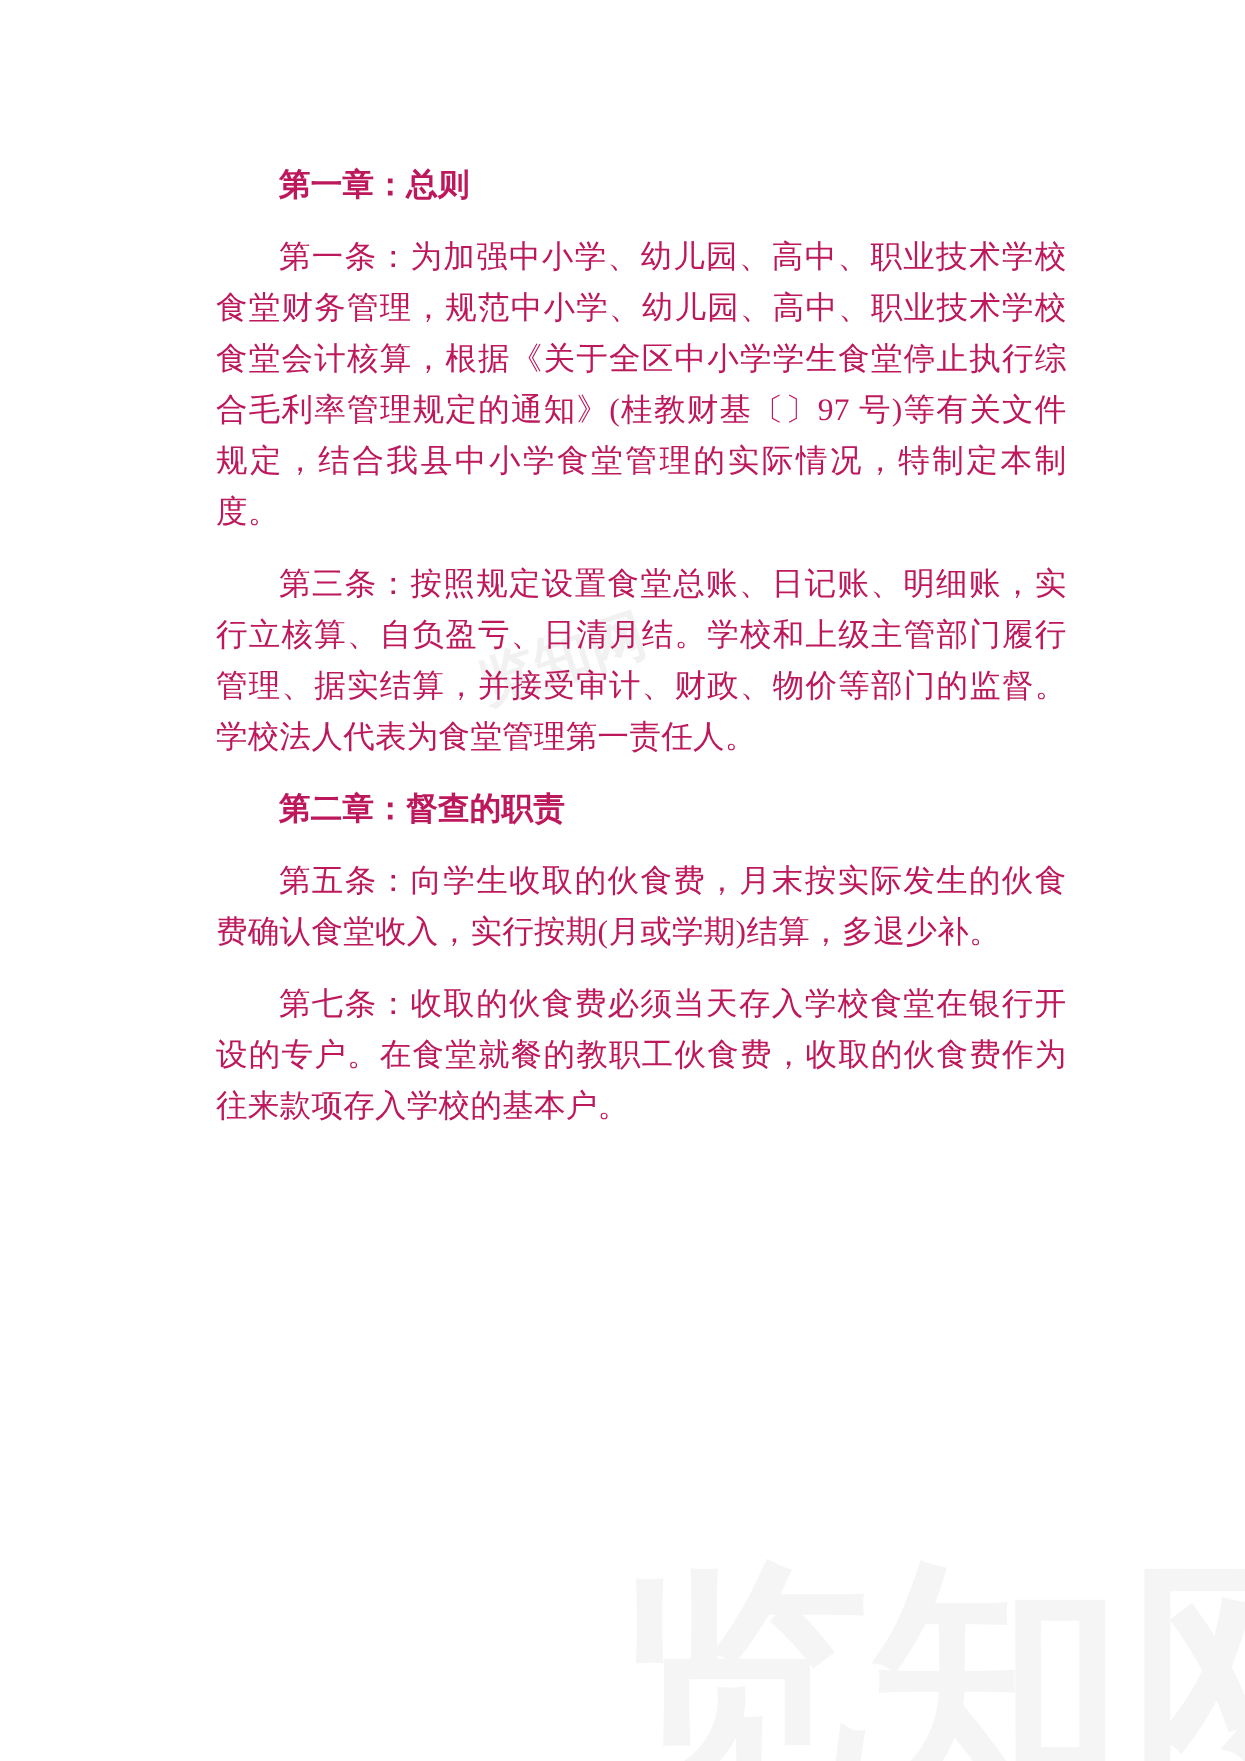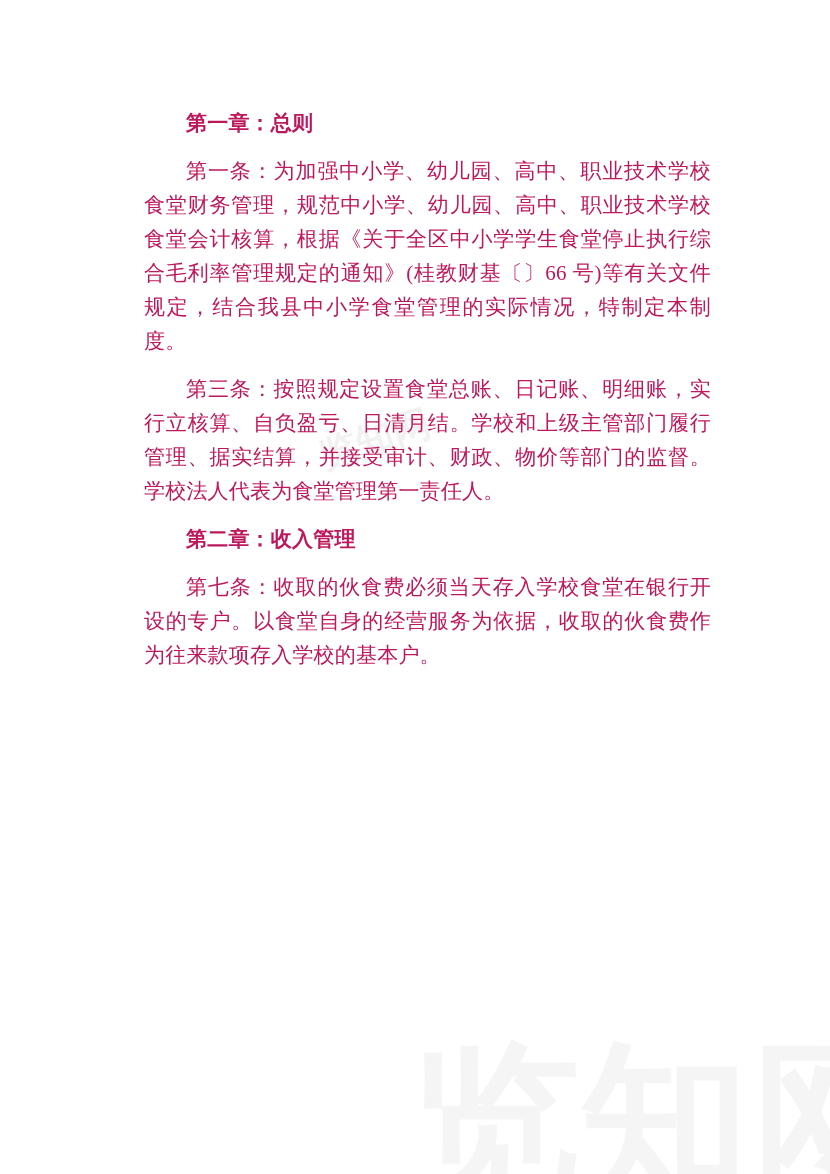--- a/index.html
+++ b/index.html
@@ -63,18 +63,19 @@
   }
 </style>
 </head>
 <body>
 
 <div class="page">
   <div class="watermark watermark-center">览知网</div>
   <div class="watermark watermark-bottom">览知网</div>
   <div class="doc-body">
       <div class="chapter-heading">第一章：总则</div>
-      <div class="body-paragraph">第一条：为加强中小学、幼儿园、高中、职业技术学校食堂财务管理，规范中小学、幼儿园、高中、职业技术学校食堂会计核算，根据《关于全区中小学学生食堂停止执行综合毛利率管理规定的通知》(桂教财基〔〕66 号)等有关文件规定，结合我县中小学食堂管理的实际情况，特制定本制度。</div>
+      <div class="body-paragraph">第一条：为加强中小学、幼儿园、高中、职业技术学校食堂财务管理，规范中小学、幼儿园、高中、职业技术学校食堂会计核算，根据《关于全区中小学学生食堂停止执行综合毛利率管理规定的通知》(桂教财基〔〕97 号)等有关文件规定，结合我县中小学食堂管理的实际情况，特制定本制度。</div>
       <div class="body-paragraph">第三条：按照规定设置食堂总账、日记账、明细账，实行立核算、自负盈亏、日清月结。学校和上级主管部门履行管理、据实结算，并接受审计、财政、物价等部门的监督。学校法人代表为食堂管理第一责任人。</div>
-      <div class="chapter-heading">第二章：收入管理</div>
-      <div class="body-paragraph">第七条：收取的伙食费必须当天存入学校食堂在银行开设的专户。以食堂自身的经营服务为依据，收取的伙食费作为往来款项存入学校的基本户。</div>
+      <div class="chapter-heading">第二章：督查的职责</div>
+      <div class="body-paragraph">第五条：向学生收取的伙食费，月末按实际发生的伙食费确认食堂收入，实行按期(月或学期)结算，多退少补。</div>
+      <div class="body-paragraph">第七条：收取的伙食费必须当天存入学校食堂在银行开设的专户。在食堂就餐的教职工伙食费，收取的伙食费作为往来款项存入学校的基本户。</div>
     </div>
 </div>
 
 </body></html>

